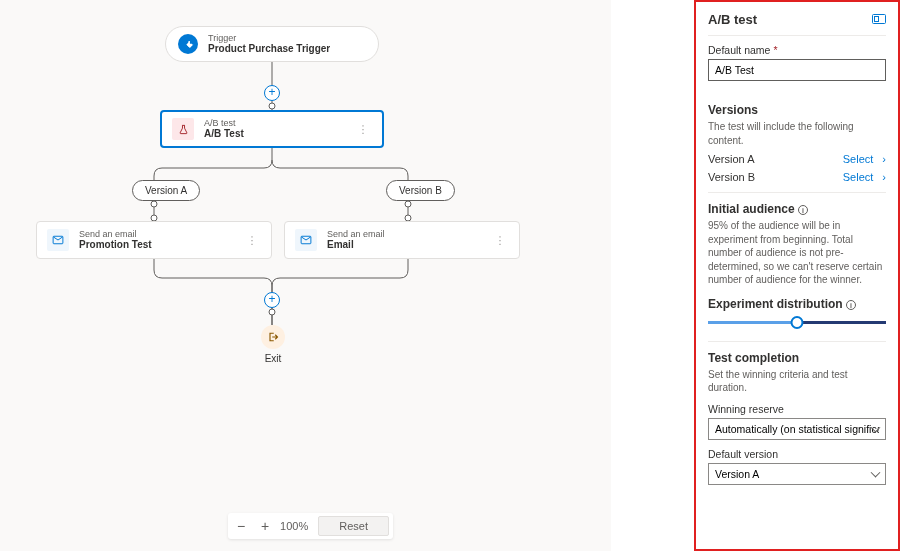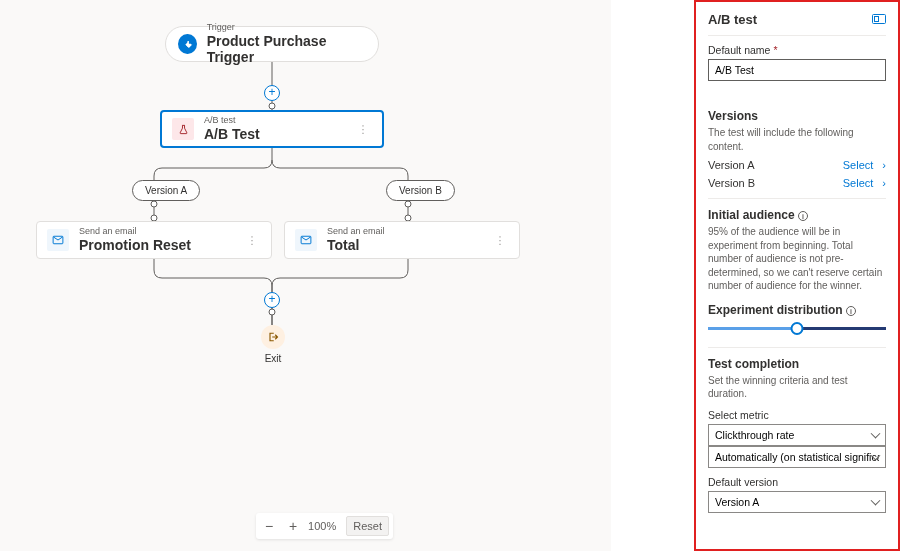--- a/index.html
+++ b/index.html
@@ -8,21 +8,21 @@
 
 .canvas { position: absolute; left: 0; top: 0; width: 611px; height: 551px; background: #faf9f8; }
 
 
 .node { position: absolute; background: #fff; border-radius: 4px; display: flex; align-items: center; font-size: 11px; }
 .trigger-node { left: 165px; top: 26px; width: 214px; height: 36px; border: 1px solid #e1dfdd; border-radius: 20px; padding: 4px 12px; }
 .trigger-icon { width: 20px; height: 20px; border-radius: 50%; background: #0078d4; display: flex; align-items: center; justify-content: center; margin-right: 10px; color: #fff; }
 .trigger-icon svg { width: 11px; height: 11px; }
 .node-text { display: flex; flex-direction: column; line-height: 1.2; }
 .node-type { font-size: 9px; color: #605e5c; }
-.node-title { font-size: 14px; font-weight: 600; color: #323130; }
+.node-title { font-size: 10px; font-weight: 600; color: #323130; }
 
 .ab-node { left: 160px; top: 110px; width: 224px; height: 38px; border: 2px solid #0078d4; padding: 5px 10px; }
 .ab-icon { width: 22px; height: 22px; background: #fde7e9; display: flex; align-items: center; justify-content: center; margin-right: 10px; color: #a4262c; border-radius: 2px; }
 .ab-icon svg { width: 11px; height: 11px; }
 .more { margin-left: auto; color: #a19f9d; cursor: pointer; width: 18px; display:flex; align-items:center; justify-content:center; }
 
 .branch-pill { position: absolute; background: #fff; border: 1px solid #605e5c; border-radius: 14px; padding: 4px 12px; font-size: 10px; }
 .pill-a { left: 132px; top: 180px; }
 .pill-b { left: 386px; top: 180px; }
 
@@ -41,21 +41,21 @@
 .plus-2 { left: 264px; top: 292px; }
 
 
 svg.connectors { position:absolute; left:0; top:0; width:694px; height:551px; pointer-events:none; }
 .conn { stroke:#605e5c; stroke-width:1; fill:none; }
 .dot { fill:#fff; stroke:#605e5c; stroke-width:1; }
 
 
 .zoom { position:absolute; right: 218px; bottom: 12px; height: 26px; background:#fff; border-radius:3px; display:flex; align-items:center; padding:0 4px; gap:6px; font-size: 11px; color:#605e5c; box-shadow: 0 1px 3px rgba(0,0,0,0.1); }
 .zoom span.btn { width:18px; text-align:center; cursor:pointer; font-size: 14px; }
-.reset { background:#f3f2f1; border:1px solid #e1dfdd; padding:3px 6px; border-radius:2px; cursor:pointer; font-size:11px; color:#605e5c; margin-left:4px; }
+.reset { background:#f3f2f1; border:1px solid #e1dfdd; padding:3px 20px; border-radius:2px; cursor:pointer; font-size:11px; color:#605e5c; margin-left:4px; }
 
 
 .panel { position:absolute; left: 694px; top:0; width: 206px; height: 551px; background:#fff; border: 2.5px solid #e02020; padding: 10px 12px 10px 12px; overflow-y: auto; }
 .panel-header { display:flex; align-items:center; justify-content:space-between; border-bottom:1px solid #edebe9; padding-bottom:8px; margin-bottom:8px; }
 .panel-title { font-size: 13px; font-weight: 600; }
 .mini-icon { color:#0078d4; font-size:12px; }
 .section-h { font-size: 12px; font-weight: 600; margin-top: 6px; margin-bottom: 3px; }
 .field-label { font-size: 10.5px; color:#323130; margin-top:8px; margin-bottom:3px; display:flex; align-items:center; gap:3px; }
 .req { color:#a4262c; }
 .desc { font-size: 10px; color:#605e5c; line-height:1.35; }
@@ -129,35 +129,35 @@
 
   <div class="node email-node email-a">
     <span class="email-icon">
       <svg viewBox="0 0 16 16">
           <rect x="1.5" y="3" width="13" height="10" rx="1" fill="none" stroke="currentColor" stroke-width="1.3"></rect>
           <path d="M2 4l6 4 6-4" fill="none" stroke="currentColor" stroke-width="1.3"></path>
         </svg>
     </span>
     <span class="node-text">
       <span class="node-type">Send an email</span>
-      <span class="node-title">Promotion Reset</span>
+      <span class="node-title">Promotion Test</span>
     </span>
     <span class="more">⋮</span>
   </div>
 
   <div class="node email-node email-b">
     <span class="email-icon">
       <svg viewBox="0 0 16 16">
           <rect x="1.5" y="3" width="13" height="10" rx="1" fill="none" stroke="currentColor" stroke-width="1.3"></rect>
           <path d="M2 4l6 4 6-4" fill="none" stroke="currentColor" stroke-width="1.3"></path>
         </svg>
     </span>
     <span class="node-text">
       <span class="node-type">Send an email</span>
-      <span class="node-title">Total</span>
+      <span class="node-title">Email</span>
     </span>
     <span class="more">⋮</span>
   </div>
 
   <span class="plus-btn plus-2">+</span>
 
   <span class="exit-icon">
     <svg viewBox="0 0 16 16">
         <path fill="none" stroke="currentColor" stroke-width="1.5" d="M9 3H4v10h5M7 8h7m-3-3l3 3-3 3"></path>
       </svg>
@@ -182,21 +182,21 @@
         </svg>
     </span>
   </div>
 
   <div class="field-label">
     <span>Default name</span>
       <span class="req">*</span>
   </div>
   <input class="input" value="A/B Test" style="">
 
-  <div class="section-h" style="margin-top:28px;">Versions</div>
+  <div class="section-h" style="margin-top:22px;">Versions</div>
   <div class="desc">The test will include the following content.</div>
   <div class="version-row">
     <span>Version A</span>
     <span class="select-link">
         <span>Select</span>
         <span>›</span>
       </span>
   </div>
   <div class="version-row">
     <span>Version B</span>
@@ -220,22 +220,21 @@
     <div class="slider-track"></div>
     <div class="slider-track-left"></div>
     <div class="slider-thumb"></div>
   </div>
 
   <hr class="divider">
 
   <div class="section-h">Test completion</div>
   <div class="desc">Set the winning criteria and test duration.</div>
 
-  <div class="field-label">Select metric</div>
-  <div class="select-wrap"><select class="select"><option>Clickthrough rate</option></select></div>
+  <div class="field-label">Winning reserve</div>
 
   <div class="select-wrap"><select class="select"><option>Automatically (on statistical significance)</option></select></div>
 
   <div class="field-label">Default version</div>
   <div class="select-wrap"><select class="select"><option>Version A</option></select></div>
 
   
 </div>
 
 </body></html>

